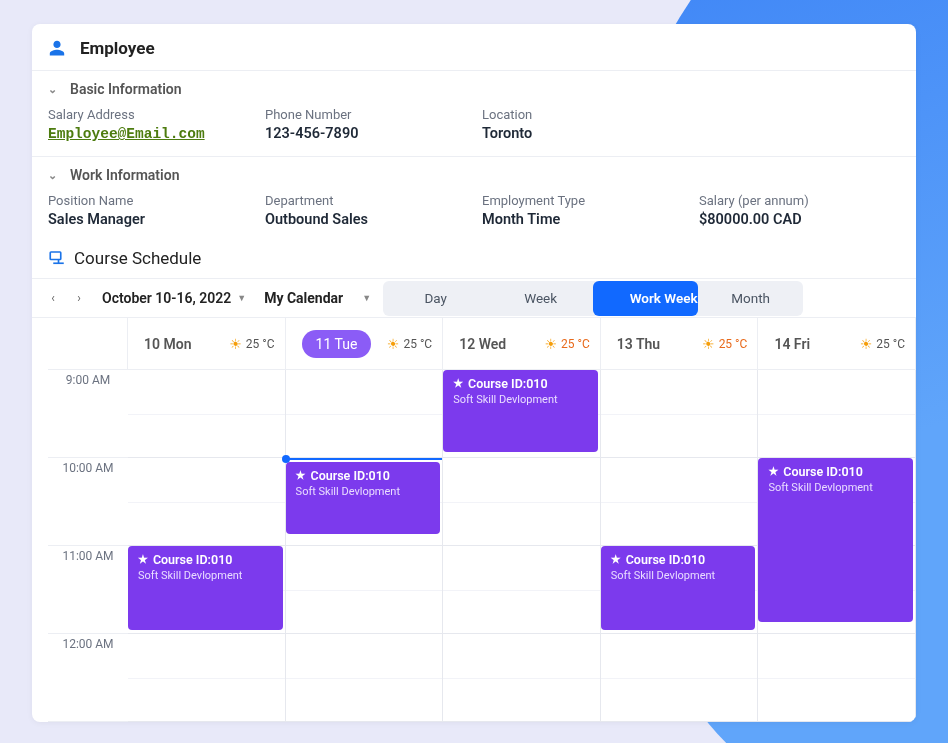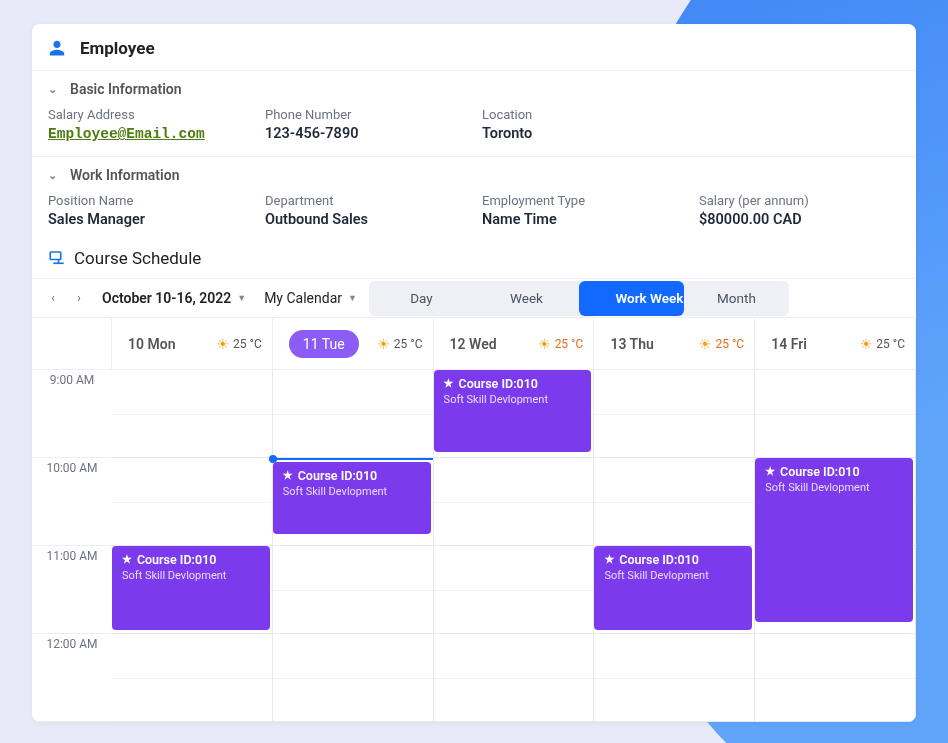--- a/index.html
+++ b/index.html
@@ -129,23 +129,23 @@
   cursor: pointer;
 }
 .dropdown-caret {
   font-size: 9px;
   color: #888;
 }
 .my-calendar {
   padding: 0 12px 0 12px;
   display: flex;
   align-items: center;
-  gap: 6px;
+  gap: 19px;
   font-size: 14px;
-  font-weight: 400;
+  font-weight: 700;
   color: #222;
   cursor: pointer;
   text-align: right;
 }
 .view-switch {
   display: flex;
   background: #eef0f5;
   border-radius: 6px;
   height: 35px;
   margin-right: 90px;
@@ -162,20 +162,21 @@
 }
 .view-btn.active {
   background: #1169ff;
   color: #fff;
   font-weight: 600;
   padding-left: 36px;
 }
 .calendar-grid {
   display: grid;
   grid-template-columns: 80px repeat(5, 1fr);
+  margin-left: 16px;
 }
 .day-header {
   height: 52px;
   border-bottom: 1px solid #eceef3;
   border-right: 1px solid #eceef3;
   display: flex;
   align-items: center;
   justify-content: space-between;
   padding: 0 10px 0 16px;
 }
@@ -316,21 +317,21 @@
       <div>
         <div class="field-label">Position Name</div>
         <div class="field-value">Sales Manager</div>
       </div>
       <div>
         <div class="field-label">Department</div>
         <div class="field-value">Outbound Sales</div>
       </div>
       <div>
         <div class="field-label">Employment Type</div>
-        <div class="field-value">Name Time</div>
+        <div class="field-value">Month Time</div>
       </div>
       <div>
         <div class="field-label">Salary (per annum)</div>
         <div class="field-value">$80000.00 CAD</div>
       </div>
     </div>
   </div>
 
   <div class="course-header">
     <span class="icon">

